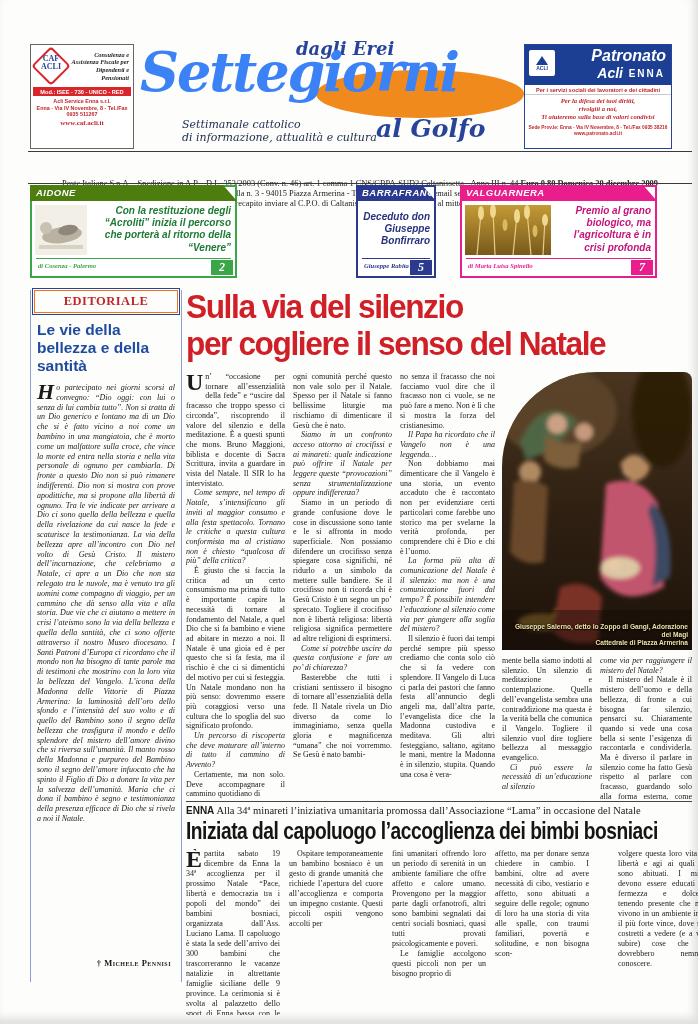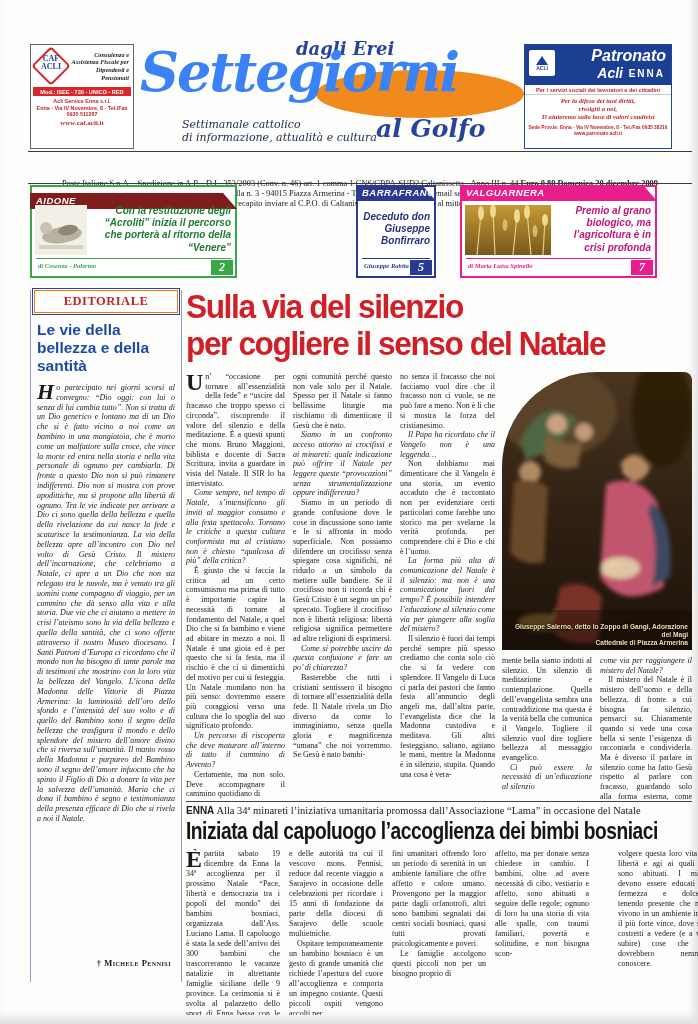--- a/index.html
+++ b/index.html
@@ -140,21 +140,21 @@
   <div class="rule" style="top:151px"></div>
   <div class="info-line" style="top:153px">
     <span>Poste Italiane S.p.A. - Spedizione in A.P. - D.L. 353/2003 (Conv. n. 46) art. 1 comma 1 CNS/CBPA-SUD2 Caltanissetta - Anno III n. 44</span> <b>Euro 0,80 Domenica 20 dicembre 2009</b>
   </div>
   <div class="info-line" style="top:163px">Redazione: Via La Bella n. 3 - 94015 Piazza Armerina - Tel. Fax 0935/680331 – email settegiorni@diocesiarmerina.it</div>
   <div class="info-line" style="top:172.5px">In caso di mancato recapito inviare al C.P.O. di Caltanissetta per la restituzione al mittente previo pagamento resi</div>
   <div class="rule" style="top:183px"></div>
 
   <div class="teaser" style="left:30px;width:207px;">
     <div class="tz-border" style="border-color:#3aa648;"></div>
-    <div class="tz-strip" style="background:#7f1d1d;margin-top:8px;">
+    <div class="tz-strip" style="background:#4d7c0f;">
         <div class="tz-label">AIDONE</div>
       </div>
     <div class="tz-img">
       <svg width="52" height="50" viewBox="0 0 52 50">
           <rect width="52" height="50" fill="#f2efe7"></rect>
         <ellipse cx="27" cy="30" rx="20" ry="8" fill="#b9b2a2" transform="rotate(-8 27 30)"></ellipse>
         <circle cx="11" cy="23" r="6" fill="#c9c2b2"></circle>
         <ellipse cx="33" cy="25" rx="10" ry="5" fill="#8f887a" transform="rotate(-10 33 25)"></ellipse>
         <rect x="4" y="40" width="44" height="4" fill="#d8d2c4"></rect>
         </svg>
@@ -302,21 +302,20 @@
   <div class="kicker">
     <span class="city">ENNA</span>
     <span>Alla 34ª minareti l’iniziativa umanitaria promossa dall’Associazione “Lama” in occasione del Natale</span>
   </div>
   <div class="b-hl">Iniziata dal capoluogo l’accoglienza dei bimbi bosniaci</div>
 
   <div class="b-col" style="left:186px;width:94px;">
     <p class="bp noind"><span class="drop">È</span><span>partita sabato 19 dicembre da Enna la 34ª accoglienza per il prossimo Natale “Pace, libertà e democrazia tra i popoli del mondo” dei bambini bosniaci, organizzata dall’Ass. Luciano Lama. Il capoluogo è stata la sede dell’arrivo dei 300 bambini che trascorreranno le vacanze natalizie in altrettante famiglie siciliane delle 9 province. La cerimonia si è svolta al palazzetto dello sport di Enna bassa con le famiglie ospitanti</span></p>
   </div>
   <div class="b-col" style="left:289px;width:94px;">
-    <p class="bp noind">e delle autorità tra cui il vescovo mons. Pennisi, reduce dal recente viaggio a Sarajevo in occasione delle celebrazioni per ricordare i 15 anni di fondazione da parte della diocesi di Sarajevo delle scuole multietniche.</p>
     <p class="bp">Ospitare temporaneamente un bambino bosniaco è un gesto di grande umanità che richiede l’apertura del cuore all’accoglienza e comporta un impegno costante. Questi piccoli ospiti vengono accolti per</p>
   </div>
   <div class="b-col" style="left:392px;width:94px;">
     <p class="bp noind">fini umanitari offrendo loro un periodo di serenità in un ambiente familiare che offre affetto e calore umano. Provengono per la maggior parte dagli orfanotrofi, altri sono bambini segnalati dai centri sociali bosniaci, quasi tutti provati psicologicamente e poveri.</p>
     <p class="bp">Le famiglie accolgono questi piccoli non per un bisogno proprio di</p>
   </div>
   <div class="b-col" style="left:495px;width:94px;">
     <p class="bp noind">affetto, ma per donare senza chiedere in cambio. I bambini, oltre ad avere necessità di cibo, vestiario e affetto, sono abituati a seguire delle regole; ognuno di loro ha una storia di vita alle spalle, con traumi familiari, povertà e solitudine, e non bisogna scon-</p>
   </div>
   <div class="b-col" style="left:618px;width:94px;">

